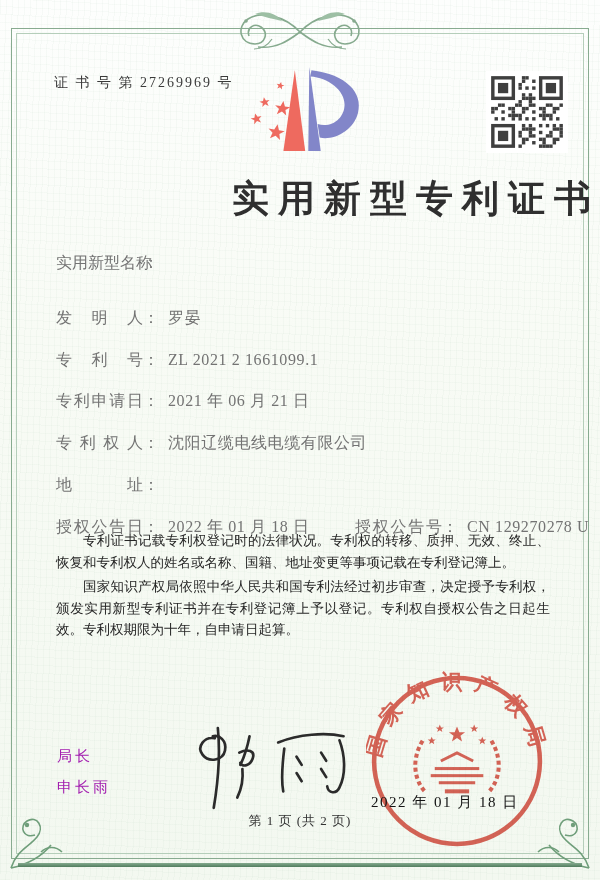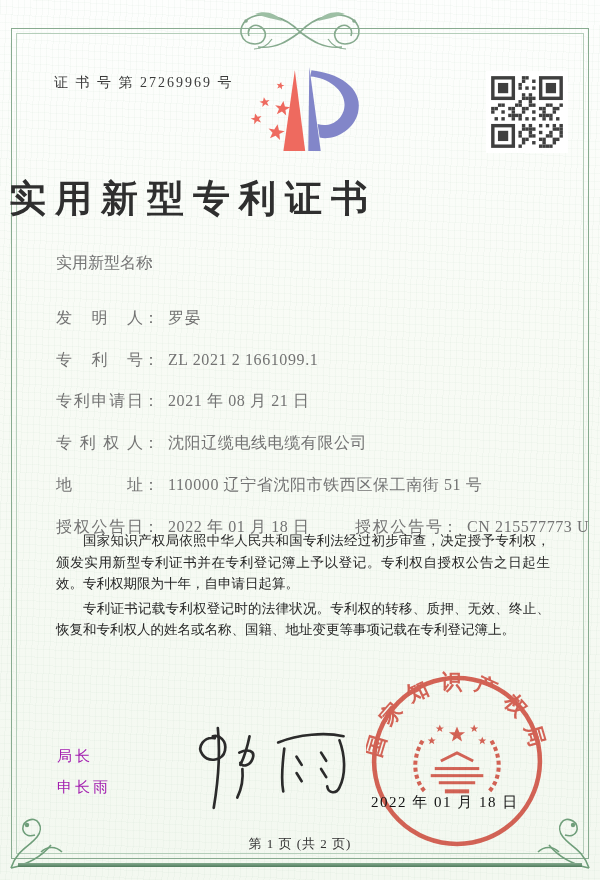--- a/index.html
+++ b/index.html
@@ -16,38 +16,38 @@
   .frame-inner{position:absolute;left:16px;right:16px;top:33px;bottom:26px;border:1px solid #b5ceba;}
   .bottom-line{position:absolute;left:18px;right:18px;top:863px;height:4px;
     background:linear-gradient(180deg,#84aa8e,#517d5e);}
   .orn-top{position:absolute;left:50%;top:9px;transform:translateX(-50%);width:232px;height:46px;}
   .orn-bl{position:absolute;left:7px;top:810px;width:60px;height:62px;}
   .orn-br{position:absolute;right:7px;top:810px;width:60px;height:62px;transform:scaleX(-1);}
   .cert-no{position:absolute;left:54px;top:74px;font-size:14px;letter-spacing:2px;color:#3a3a3a;}
   .logo{position:absolute;left:222px;top:64px;width:156px;height:114px;}
   .qr{position:absolute;left:486px;top:71px;width:82px;height:82px;background:#fff;}
   .qr svg{width:100%;height:100%;display:block;}
-  .title{position:absolute;left:0;right:0;top:174px;margin:0;text-align:left;
+  .title{position:absolute;left:0;right:0;top:174px;margin:0;text-align:right;
     font-size:37px;font-weight:700;letter-spacing:9px;color:#2f2f2f;padding-left:9px;}
   .fields{position:absolute;left:56px;right:40px;top:253px;font-size:16px;color:#737373;}
   .row{display:flex;align-items:flex-start;margin-bottom:21px;line-height:1.3;white-space:nowrap;}
   .row.gap{margin-bottom:34px;}
   .lbl{flex:none;display:inline-block;width:87px;text-align:justify;text-align-last:justify;}
   .colon{flex:none;}
   .val{margin-left:9px;letter-spacing:.6px;}
   .val.wide{flex:none;width:167px;}
   .lbl2{flex:none;display:inline-block;width:87px;text-align:justify;text-align-last:justify;margin-left:20px;}
   .paras{position:absolute;left:56px;right:50px;top:530px;font-size:13.5px;line-height:21.5px;
     text-align:justify;color:#262626;}
   .paras p{margin:0 0 3px;text-indent:2em;}
   .signer{position:absolute;left:57px;top:741px;font-size:15px;line-height:31px;letter-spacing:3px;color:#a21caf;}
   .signature{position:absolute;left:183px;top:724px;width:176px;height:92px;}
   .seal{position:absolute;left:366px;top:670px;width:182px;height:182px;opacity:.88;mix-blend-mode:multiply;}
   .seal-date{position:absolute;left:371px;top:793px;width:190px;font-size:15px;letter-spacing:1.5px;color:#141414;z-index:3;}
-  .footer{position:absolute;left:0;right:0;top:835px;text-align:center;font-size:13px;letter-spacing:1px;color:#333;}
+  .footer{position:absolute;left:0;right:0;top:812px;text-align:center;font-size:13px;letter-spacing:1px;color:#333;}
 </style>
 </head>
 <body>
 
 <div class="texture"></div>
 <div class="frame-outer"></div>
 <div class="frame-inner"></div>
 
 <svg class="orn-top" viewBox="0 0 232 46">
   <g id="ornL" stroke="#86aa8e" fill="none" stroke-width="1.6">
@@ -219,45 +219,44 @@
     <span class="val">罗晏</span>
   </div>
   <div class="row">
     <span class="lbl">专利号</span>
       <span class="colon">：</span>
     <span class="val">ZL 2021 2 1661099.1</span>
   </div>
   <div class="row">
     <span class="lbl">专利申请日</span>
       <span class="colon">：</span>
-    <span class="val">2021 年 08 月 21 日</span>
+    <span class="val">2021 年 06 月 21 日</span>
   </div>
   <div class="row">
     <span class="lbl">专利权人</span>
       <span class="colon">：</span>
     <span class="val">沈阳辽缆电线电缆有限公司</span>
   </div>
   <div class="row">
     <span class="lbl">地址</span>
       <span class="colon">：</span>
-    <span class="val">110000 辽宁省沈阳市铁西区保工南街 51 号</span>
   </div>
   <div class="row">
     <span class="lbl">授权公告日</span>
       <span class="colon">：</span>
     <span class="val wide">2022 年 01 月 18 日</span>
     <span class="lbl2">授权公告号</span>
       <span class="colon">：</span>
-    <span class="val">CN 215577773 U</span>
+    <span class="val">CN 129270278 U</span>
   </div>
 </div>
 
 <div class="paras">
+  <p>专利证书记载专利权登记时的法律状况。专利权的转移、质押、无效、终止、恢复和专利权人的姓名或名称、国籍、地址变更等事项记载在专利登记簿上。</p>
   <p>国家知识产权局依照中华人民共和国专利法经过初步审查，决定授予专利权，颁发实用新型专利证书并在专利登记簿上予以登记。专利权自授权公告之日起生效。专利权期限为十年，自申请日起算。</p>
-  <p>专利证书记载专利权登记时的法律状况。专利权的转移、质押、无效、终止、恢复和专利权人的姓名或名称、国籍、地址变更等事项记载在专利登记簿上。</p>
 </div>
 
 <div class="signer">
   <div>局长</div>
   <div>申长雨</div>
 </div>
 
 <svg class="signature" viewBox="0 0 170 90">
   <g stroke="#2b2b2b" stroke-width="2.6" fill="none" stroke-linecap="round">
     <path d="M30,14 C20,12 12,22 18,30 C24,38 38,36 40,26 C42,16 34,10 28,12"></path>

